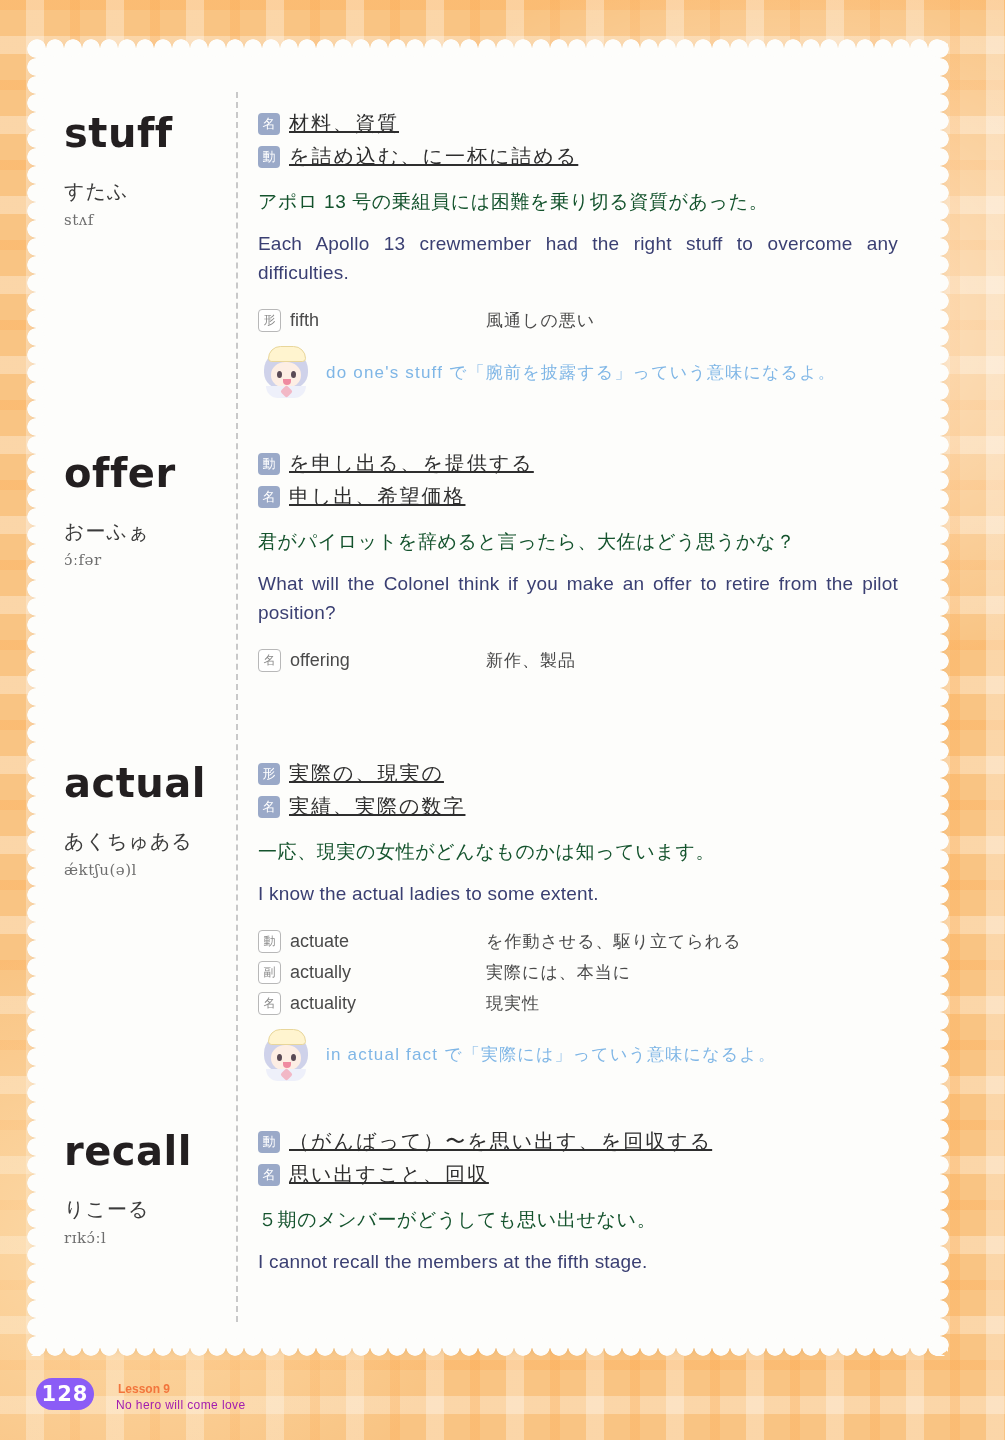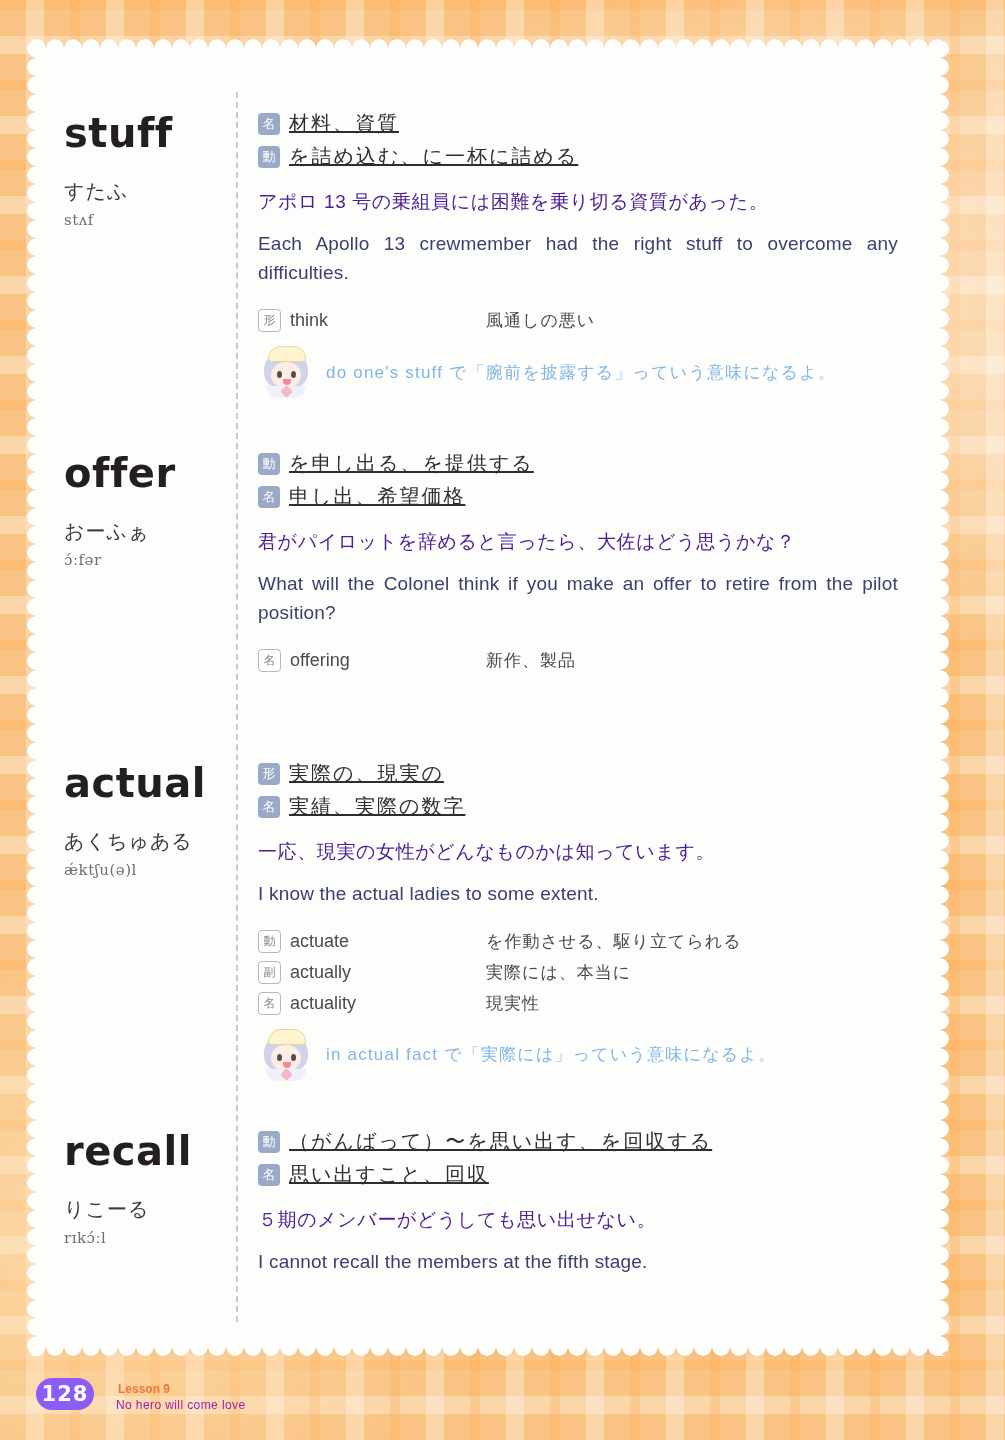--- a/index.html
+++ b/index.html
@@ -147,21 +147,21 @@
   .sense-text {
     font-size: 20px;
     color: #2e2e2e;
     letter-spacing: 2px;
     text-decoration: underline;
   }
 
   .jp-example {
     margin-top: 18px;
     font-size: 19px;
-    color: #4c1d95;
+    color: #14532d;
     letter-spacing: 0.6px;
     line-height: 1.5;
   }
   .en-example {
     margin-top: 12px;
     font-size: 19px;
     color: #3a3f72;
     line-height: 1.55;
     text-align: justify;
     letter-spacing: 0.2px;
@@ -338,21 +338,21 @@
     </div>
     <div class="sense-line">
       <span class="pos-badge pos-v">動</span>
       <span class="sense-text">を詰め込む、に一杯に詰める</span>
     </div>
     <div class="jp-example">アポロ 13 号の乗組員には困難を乗り切る資質があった。</div>
     <div class="en-example">Each Apollo 13 crewmember had the right stuff to overcome any difficulties.</div>
     <div class="derivatives">
       <div class="deriv-row">
         <span class="deriv-badge">形</span>
-        <span class="deriv-word">think</span>
+        <span class="deriv-word">fifth</span>
         <span class="deriv-gloss">風通しの悪い</span>
       </div>
     </div>
     <div class="tip">
       <span class="mascot">
         <span class="hair"></span>
           <span class="face"></span>
         <span class="eye l"></span>
           <span class="eye r"></span>
         <span class="mouth"></span>

